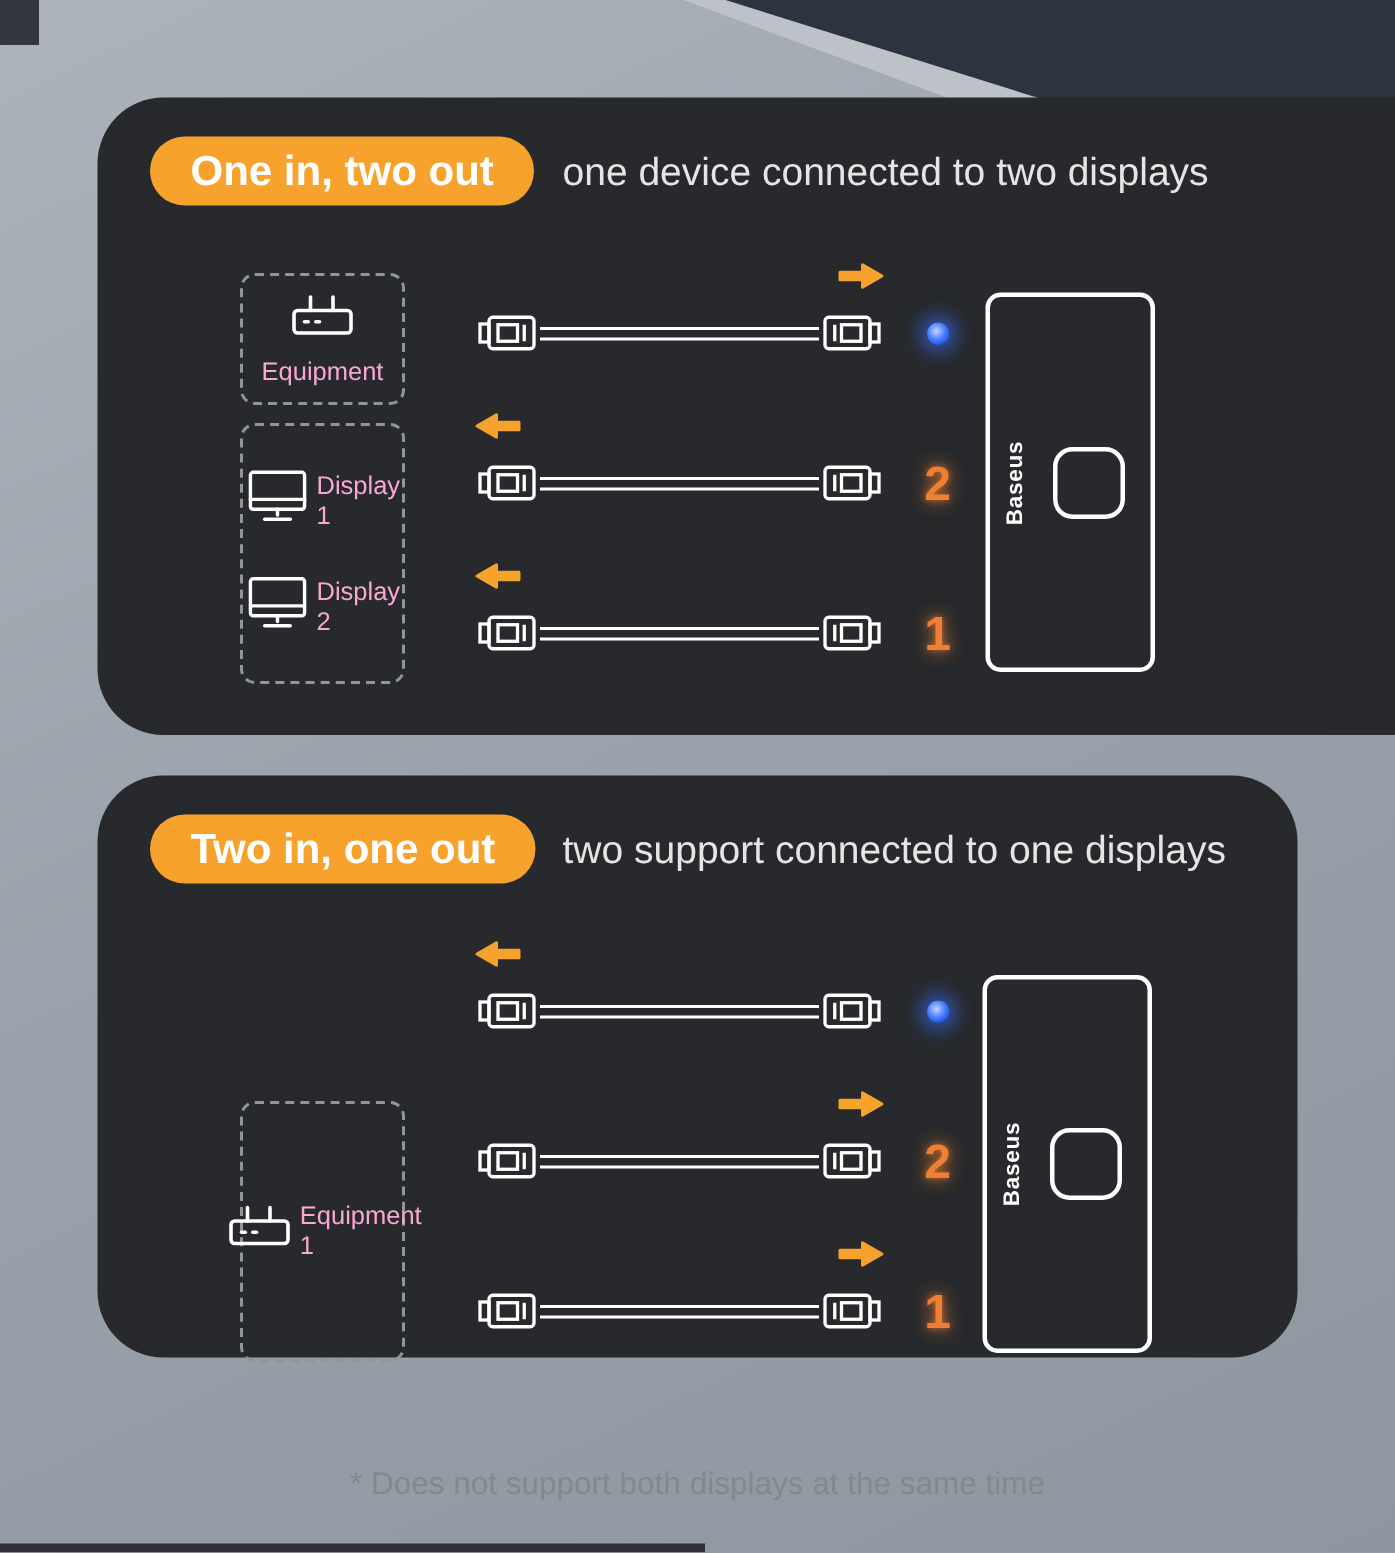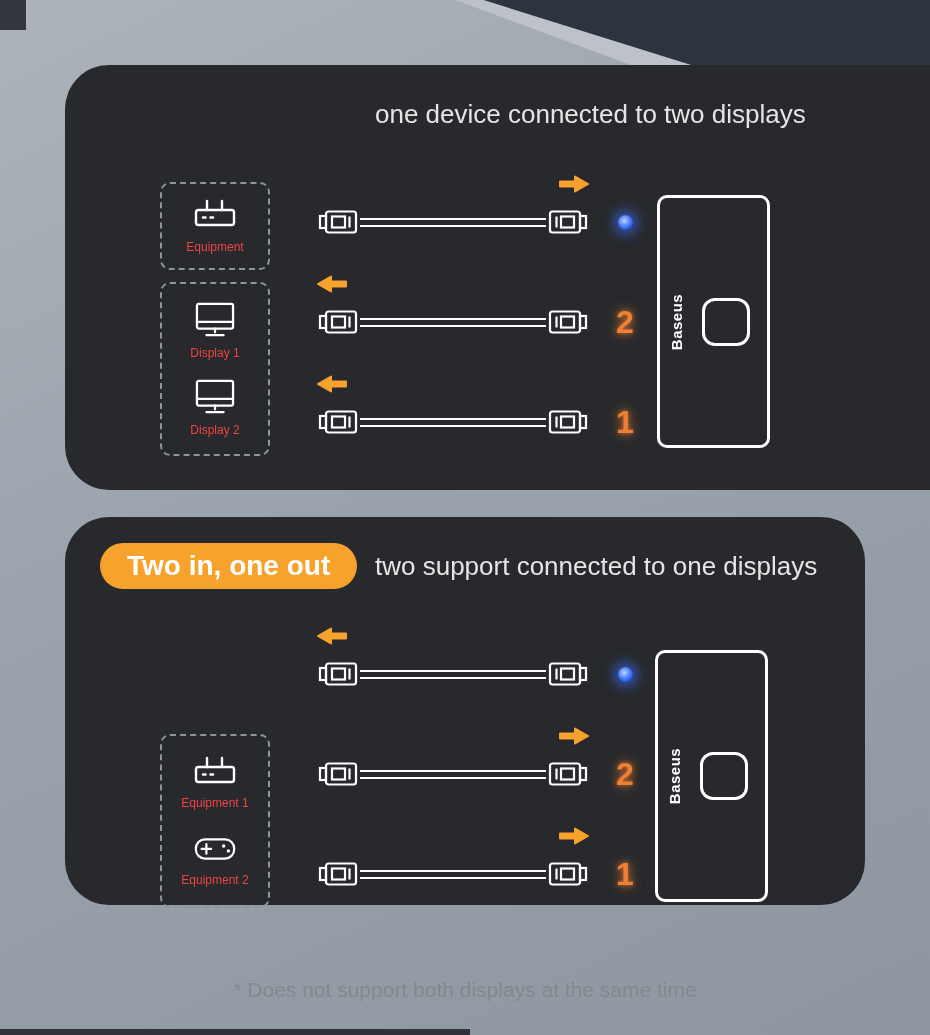--- a/index.html
+++ b/index.html
@@ -23,22 +23,22 @@
   .pill{ position:absolute; left:35px; top:26px; height:46px; padding:0 27px;
          background:#f7a22c; border-radius:24px; color:#fff; font-size:28px; font-weight:700;
          display:flex; align-items:center; white-space:nowrap; }
   .subtitle{ position:absolute; left:310px; top:26px; height:46px; display:flex; align-items:center;
          color:#e5e5e5; font-size:26px; font-weight:400; white-space:nowrap; }
 
   .dashed-box{ position:absolute; border:2px dashed #8f959b; border-radius:10px;
          display:flex; flex-direction:column; align-items:center; }
   .box1{ left:95px; top:117px; width:110px; height:88px; justify-content:center; gap:4px; }
   .box2{ left:95px; top:217px; width:110px; height:174px; justify-content:space-evenly; }
-  .entry{ display:flex; flex-direction:column; align-items:center; gap:3px; }
-  .dev-label{ color:#ef4444; font-size:12px; }
+  .entry{ display:flex; flex-direction:row; align-items:center; gap:3px; }
+  .dev-label{ color:#f9a8d4; font-size:17px; }
 
   .cable-row{ position:absolute; left:253px; width:330px; height:30px;
               display:flex; align-items:center; }
   .row1{ top:142px; } .row2{ top:242px; } .row3{ top:342px; }
   .wire{ flex:1; height:9px; border-top:2.5px solid #fff; border-bottom:2.5px solid #fff; }
   .plug{ flex:0 0 auto; display:block; }
   .plug.right{ transform:scaleX(-1); }
 
   .indicator{ width:46px; margin-left:14px; display:flex; justify-content:center; align-items:center; }
   .num{ color:#ee7f33; font-size:32px; font-weight:700; line-height:1;
@@ -66,20 +66,21 @@
 <body>
 
 <div class="stage">
 
   <div class="bg-wedge-light"></div>
   <div class="bg-wedge-dark"></div>
   <div class="corner-tl"></div>
   <div class="bottom-strip"></div>
 
   <div class="panel panel-top">
+    <div class="pill">One in, two out</div>
     <div class="subtitle">one device connected to two displays</div>
 
     <div class="dashed-box box1">
       <span>
         <svg viewBox="0 0 48 34" width="48" height="34" fill="none" stroke="#fff" stroke-width="2.4" stroke-linecap="round">
           <path d="M16 3 V12"></path>
             <path d="M31 3 V12"></path>
           <rect x="5" y="12" width="38" height="15" rx="2.5"></rect>
           <path d="M12 19.5 h2.5"></path>
             <path d="M19.5 19.5 h2.5"></path>
@@ -202,32 +203,20 @@
           <svg viewBox="0 0 48 34" width="48" height="34" fill="none" stroke="#fff" stroke-width="2.4" stroke-linecap="round">
             <path d="M16 3 V12"></path>
               <path d="M31 3 V12"></path>
             <rect x="5" y="12" width="38" height="15" rx="2.5"></rect>
             <path d="M12 19.5 h2.5"></path>
               <path d="M19.5 19.5 h2.5"></path>
           </svg>
         </span>
         <span class="dev-label">Equipment 1</span>
       </div>
-      <div class="entry">
-        <span>
-          <svg viewBox="0 0 48 36" width="46" height="36" fill="none" stroke="#fff" stroke-width="2.3" stroke-linecap="round" stroke-linejoin="round">
-            <rect x="4" y="9" width="40" height="20" rx="9.5"></rect>
-            <path d="M15 14 v10"></path>
-              <path d="M10 19 h10"></path>
-            <circle cx="33" cy="16" r="1.8" fill="#fff" stroke="none"></circle>
-            <circle cx="38" cy="21" r="1.8" fill="#fff" stroke="none"></circle>
-          </svg>
-        </span>
-        <span class="dev-label">Equipment 2</span>
-      </div>
     </div>
 
     <div class="cable-row row1">
       <span class="arrow arrow-left">
         <svg class="flip" viewBox="0 0 32 20" width="32" height="20">
             <path d="M2 7.5 h15 v-5 l13 7.5 -13 7.5 v-5 h-15 z" fill="#f7a22c" stroke="#f7a22c" stroke-width="2" stroke-linejoin="round"></path>
           </svg>
       </span>
       <svg class="plug left" viewBox="0 0 42 28" width="42" height="28" fill="none" stroke="#fff" stroke-width="2.2">
         <rect x="2" y="8" width="6" height="12"></rect>

